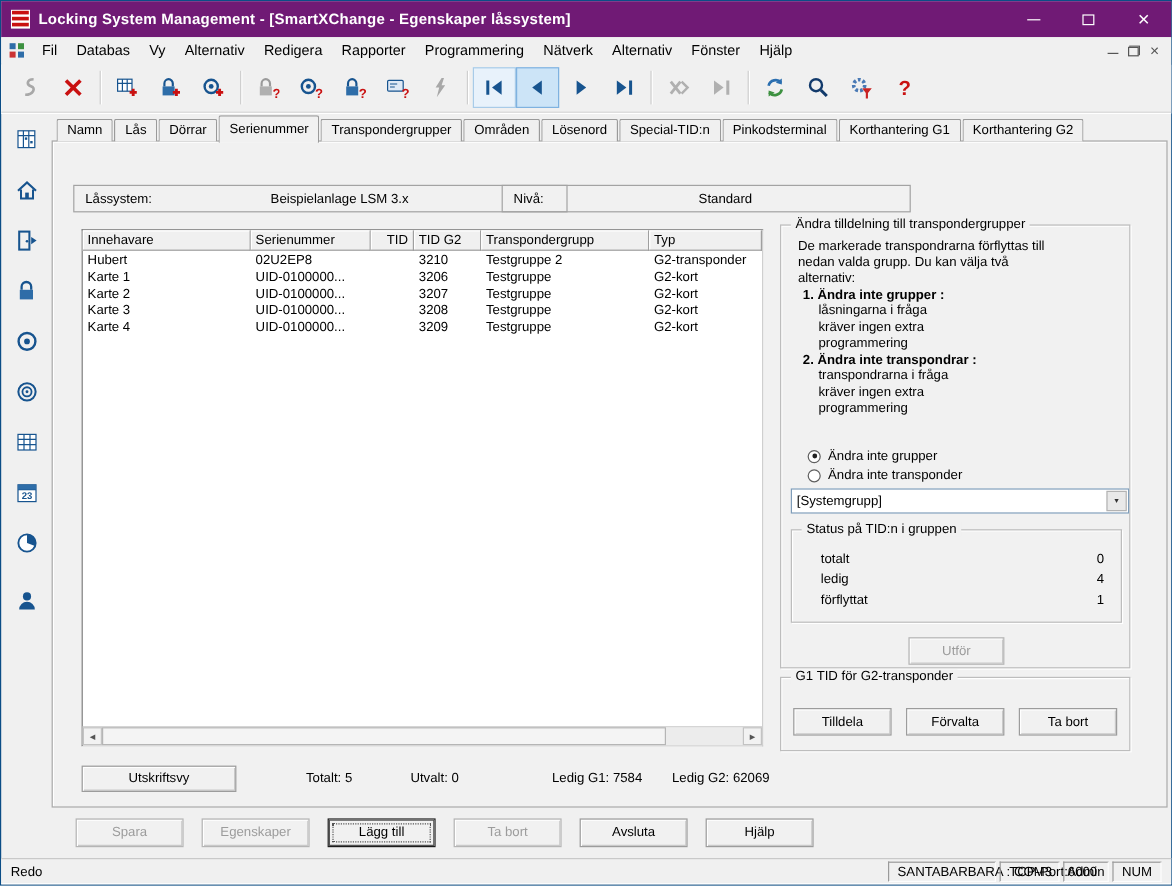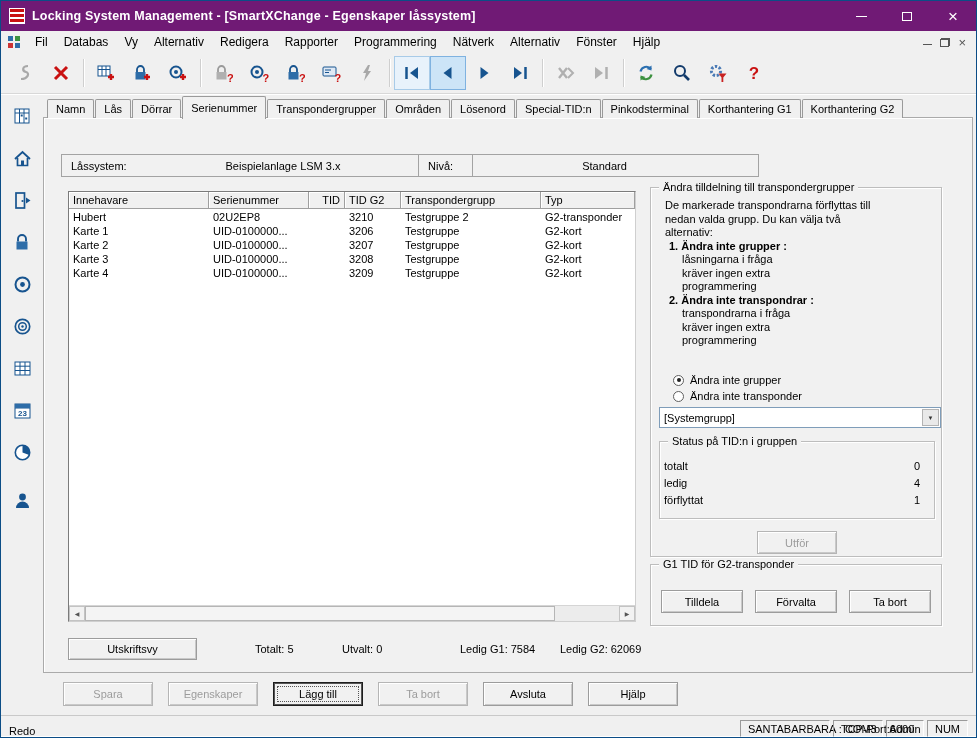--- a/index.html
+++ b/index.html
@@ -100,35 +100,35 @@
   .radios { position:absolute; top:184px; left:22px; }
   .radio-row { display:flex; align-items:center; gap:6px; height:16px; font-size:11px; }
   .radio-circle { width:11px; height:11px; border-radius:50%; border:1px solid #5f5f5f; background:#fff; position:relative; flex:0 0 11px; }
   .radio-row.selected .radio-circle::after { content:""; position:absolute; inset:2.5px; background:#222; border-radius:50%; }
 
   .combo { position:absolute; left:8px; width:282px; top:219px; height:21px; border:1px solid #7f9db9; background:#fff; display:flex; align-items:center; font-size:11px; }
   .combo-text { flex:1; padding-left:4px; }
   .combo-btn { flex:0 0 17px; height:17px; margin-right:1px; background:#e9e9e9; border:1px solid #b3b3b3; display:flex; align-items:center; justify-content:center; font-size:6px; color:#333; }
 
   #status-group { left:8px; top:253px; width:276px; height:78px; background:#f1f1f1; }
-  .srow { display:flex; height:17px; align-items:center; padding:0 12px 0 4px; font-size:11px; }
+  .srow { display:flex; height:17px; align-items:center; padding:0 12px 0 24px; font-size:11px; }
   .status-rows { padding-top:15px; }
   .svalue { margin-left:auto; padding-right:2px; }
 
   #execute-btn { position:absolute; left:106px; top:343px; width:80px; }
 
   .g1-buttons { position:absolute; left:10px; right:10px; top:25px; display:flex; justify-content:space-between; }
   .g1btn { width:82px; }
 
   
   .bottom-row { position:absolute; left:62px; top:681px; display:flex; gap:15px; }
   .bottom-row .btn { width:90px; height:24px; }
 
   
-  .statusbar { position:absolute; left:0; right:0; bottom:0; height:22px; background:#f0f0f0; border-top:1px solid #c9c9c9; box-shadow:0 -1px 0 #fff inset; display:flex; align-items:flex-end; font-size:11px; padding:0 8px 0 8px; }
+  .statusbar { position:absolute; left:0; right:0; bottom:0; height:22px; background:#f0f0f0; border-top:1px solid #c9c9c9; box-shadow:0 -1px 0 #fff inset; display:flex; align-items:center; font-size:11px; padding:0 8px 0 8px; }
   .status-left { flex:1; }
   .status-panel { border:1px solid; border-color:#9a9a9a #fdfdfd #fdfdfd #9a9a9a; height:17px; display:flex; align-items:center; padding:0 7px; margin-left:3px; white-space:nowrap; }
   .status-panel:nth-of-type(1){ width:222px; }
   .status-panel:nth-of-type(2){ width:90px; }
   .status-panel:nth-of-type(3){ width:50px; }
   .status-panel:nth-of-type(4){ width:38px; justify-content:center; }
 
   svg text { font-family:"Liberation Sans",sans-serif; }
 </style>
 </head>

